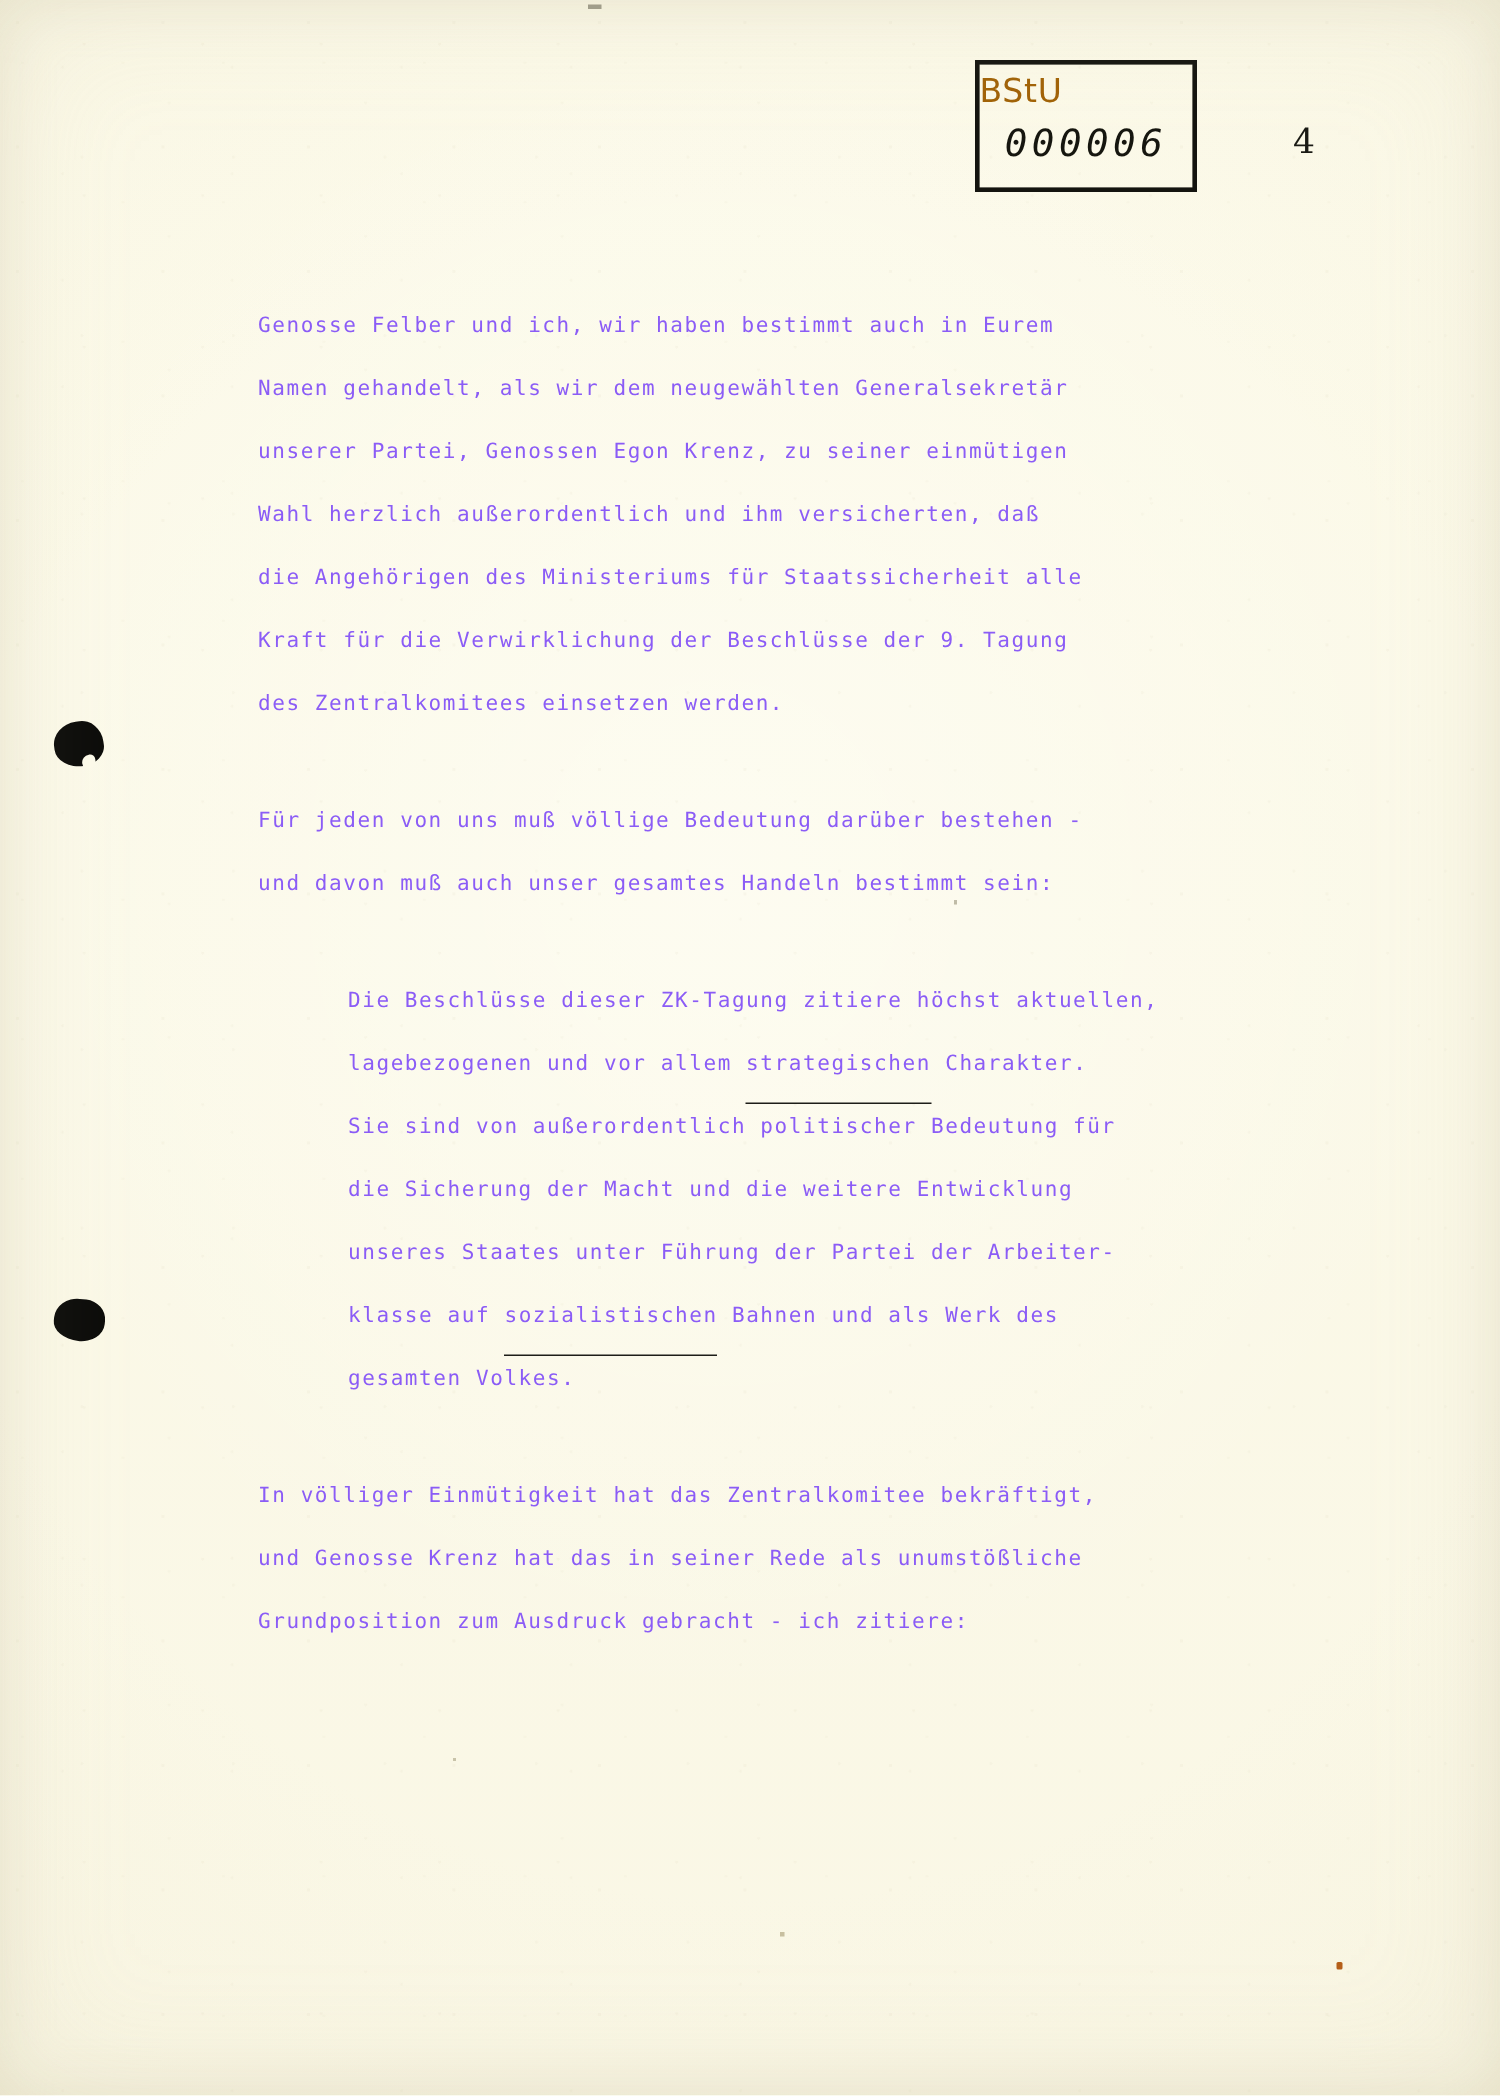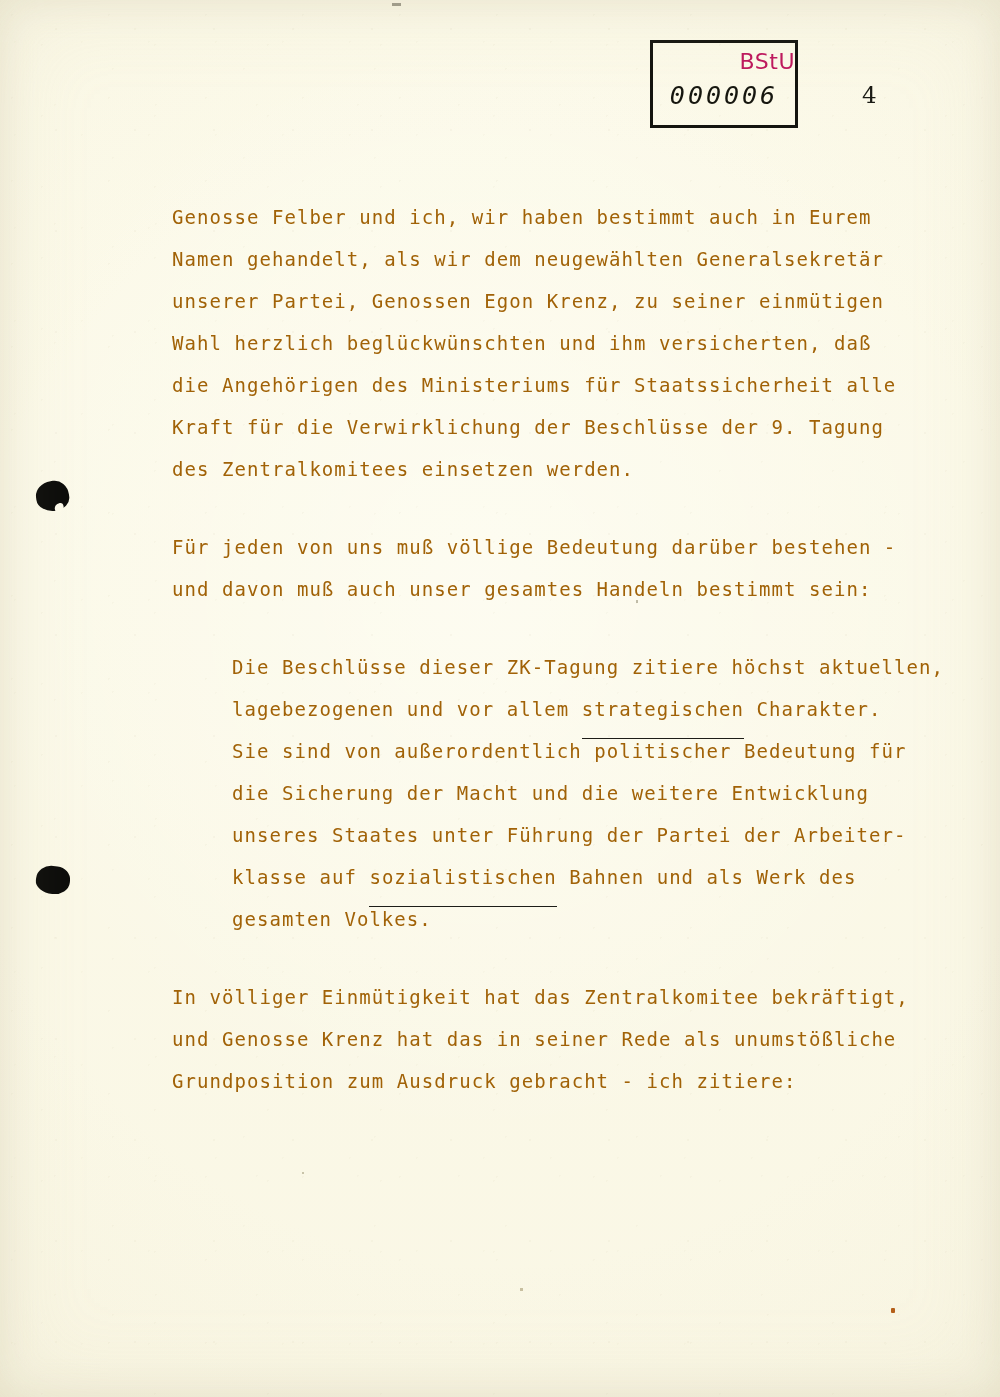--- a/index.html
+++ b/index.html
@@ -70,25 +70,25 @@
     top: -1px;
     bottom: -1px;
     border: 1px solid rgba(20,20,15,0.45);
     pointer-events: none;
   }
   #stamp-agency {
     position: absolute;
     left: 0;
     right: 0;
     top: 6px;
-    text-align: right;
+    text-align: left;
     font-family: "DejaVu Sans", "Liberation Sans", sans-serif;
     font-size: 22px;
     letter-spacing: 0.5px;
-    color: #be185d;
+    color: #a16207;
   }
   #stamp-number {
     position: absolute;
     left: 0;
     right: 0;
     top: 38px;
     text-align: center;
     font-family: "DejaVu Sans Mono", "Liberation Mono", monospace;
     font-size: 25px;
     letter-spacing: 3px;
@@ -112,25 +112,25 @@
     width: 720px;
   }
   .para {
     margin: 0 0 36px 0;
   }
   .para:last-child { margin-bottom: 0; }
   .para.indent {
     margin-left: 60px;
   }
   .line {
-    font-size: 19px;
+    font-size: 14px;
     line-height: 42px;
     letter-spacing: 1.05px;
     white-space: pre;
-    color: #a16207;
+    color: #8b5cf6;
   }
   .line u {
     text-decoration: none;
     border-bottom: 1.6px solid #1d1d18;
     padding-bottom: 18px;
   }
 
   
   .blot {
     position: absolute;
@@ -215,21 +215,21 @@
     <div id="stamp-number">000006</div>
   </div>
 
   <div id="page-number">4</div>
 
   <div id="body-text">
       <div class="para">
         <div class="line"><span>Genosse Felber und ich, wir haben bestimmt auch in Eurem</span></div>
         <div class="line"><span>Namen gehandelt, als wir dem neugewählten Generalsekretär</span></div>
         <div class="line"><span>unserer Partei, Genossen Egon Krenz, zu seiner einmütigen</span></div>
-        <div class="line"><span>Wahl herzlich beglückwünschten und ihm versicherten, daß</span></div>
+        <div class="line"><span>Wahl herzlich außerordentlich und ihm versicherten, daß</span></div>
         <div class="line"><span>die Angehörigen des Ministeriums für Staatssicherheit alle</span></div>
         <div class="line"><span>Kraft für die Verwirklichung der Beschlüsse der 9. Tagung</span></div>
         <div class="line"><span>des Zentralkomitees einsetzen werden.</span></div>
       </div>
       <div class="para">
         <div class="line"><span>Für jeden von uns muß völlige Bedeutung darüber bestehen -</span></div>
         <div class="line"><span>und davon muß auch unser gesamtes Handeln bestimmt sein:</span></div>
       </div>
       <div class="para indent">
         <div class="line"><span>Die Beschlüsse dieser ZK-Tagung zitiere höchst aktuellen,</span></div>

